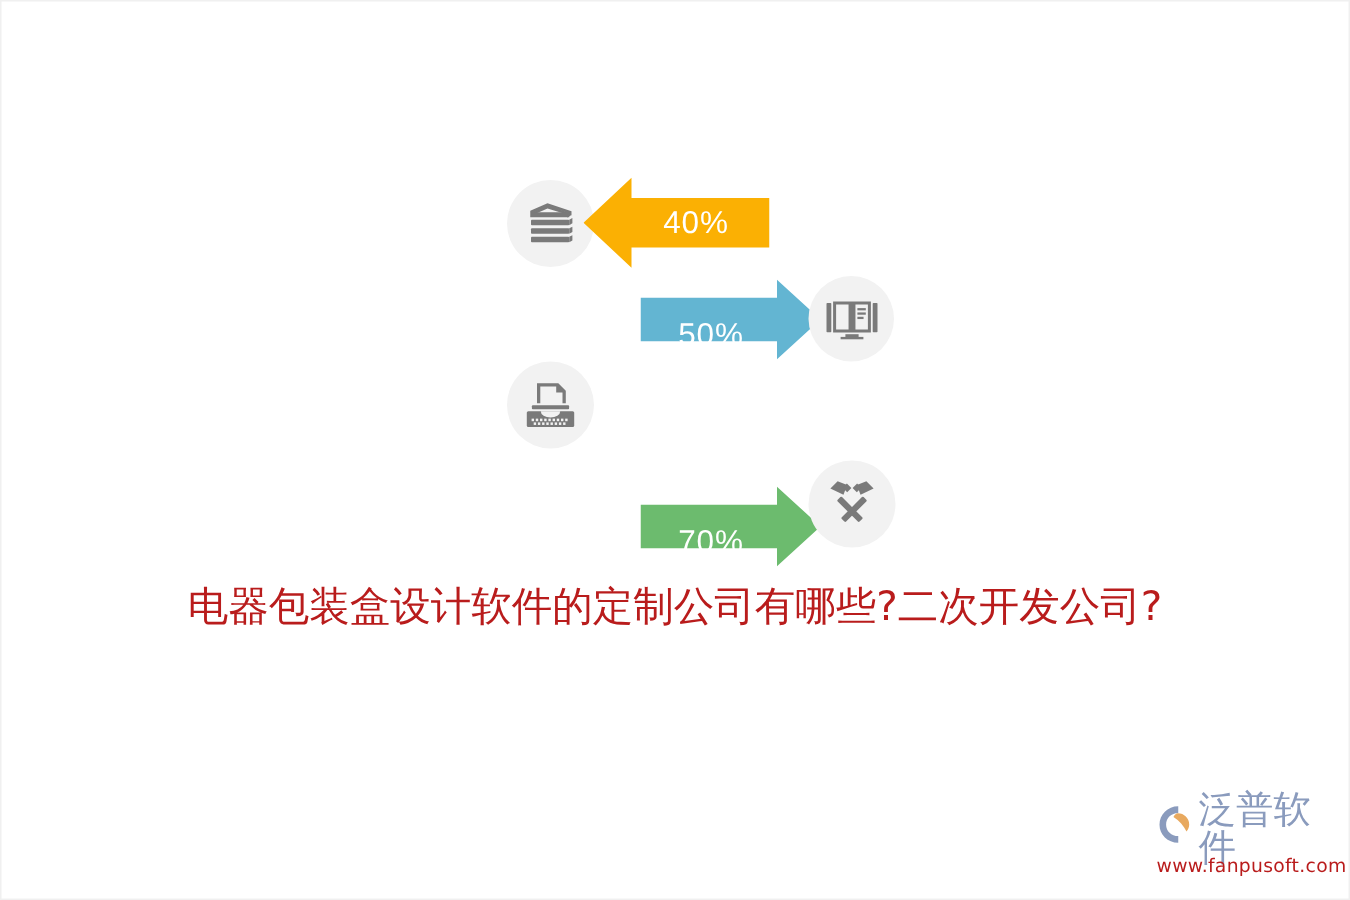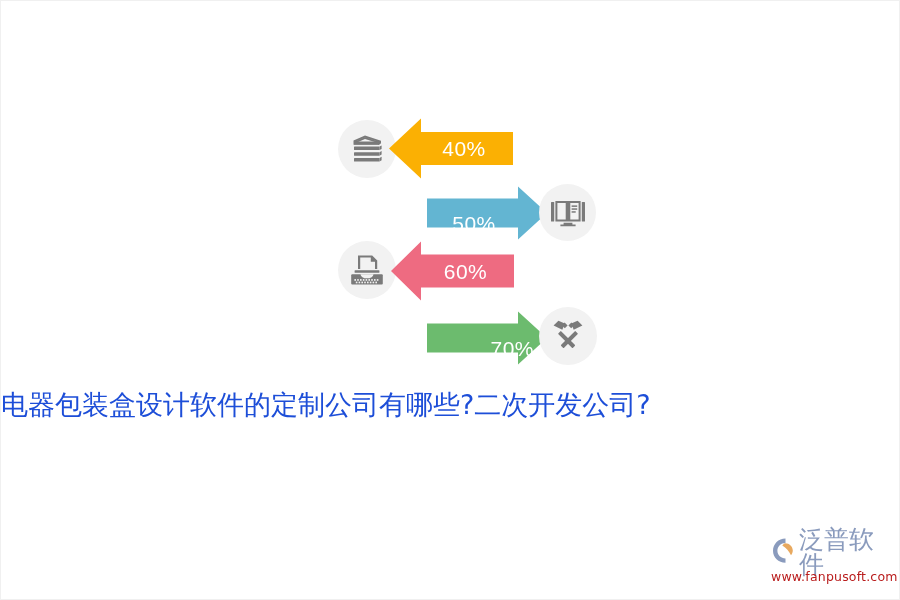--- a/index.html
+++ b/index.html
@@ -53,21 +53,22 @@
   }
   .arrow.left .arrow-label { transform: translateX(13px); }
   .arrow.right .arrow-label { transform: translateX(-13px); margin-top: 20px; }
 
   
   #title {
     position: absolute;
     left: 0;
     right: 0;
     top: 384px;
-    color: #1d4ed8;
+    text-align: center;
+    color: #b91c1c;
     font-size: 27px;
     line-height: 40px;
     font-family: "DejaVu Sans", "Liberation Sans", sans-serif;
     letter-spacing: 0px;
     white-space: nowrap;
   }
 
   
   #logo {
     position: absolute;
@@ -176,28 +177,22 @@
             <rect x="18" y="27.6" width="1.6" height="1.7"></rect>
             <rect x="20.8" y="27.6" width="1.6" height="1.7"></rect>
             <rect x="23.6" y="27.6" width="1.6" height="1.7"></rect>
             <rect x="26.4" y="27.6" width="1.6" height="1.7"></rect>
           </g>
         </g>
       </svg>
     </span>
   </div>
 
-  <div class="arrow left" style="left:390px; top:240px; width:123px; height:60px;">
-    <svg width="123" height="60" viewBox="0 0 123 60">
-      <polygon points="0,30 30,0.5 30,13.5 123,13.5 123,46.5 30,46.5 30,59.5" fill="#ee6b81"></polygon>
-    </svg>
-    <span class="arrow-label">60%</span>
-  </div>
-
-  <div class="arrow right" style="left:426px; top:310px; width:120px; height:54px;justify-content:flex-end;">
+
+  <div class="arrow right" style="left:426px; top:323px; width:120px; height:54px;">
     <svg width="120" height="54" viewBox="0 0 120 54">
       <polygon points="120,27 91,0.5 91,12.5 0,12.5 0,41.5 91,41.5 91,53.5" fill="#6cbb6e"></polygon>
     </svg>
     <span class="arrow-label">70%</span>
   </div>
 
   <div class="icon-circle" style="left:538px; top:306px; width:58px; height:58px;">
     <span>
       <svg width="36" height="36" viewBox="0 0 36 36" fill="none">
         <g fill="#7a7a7a">

